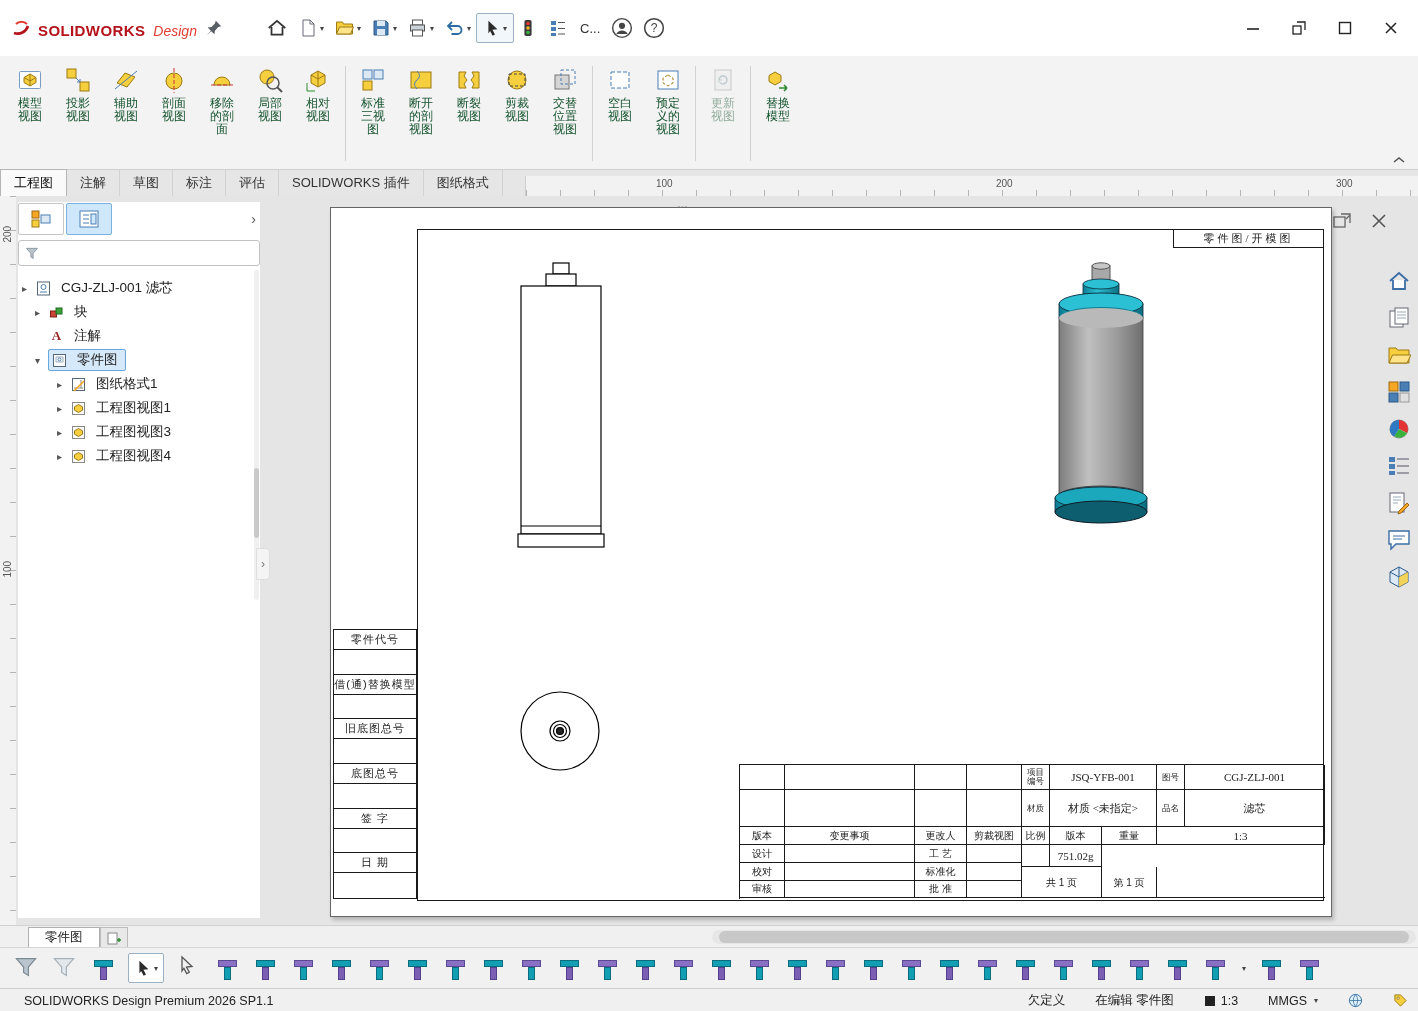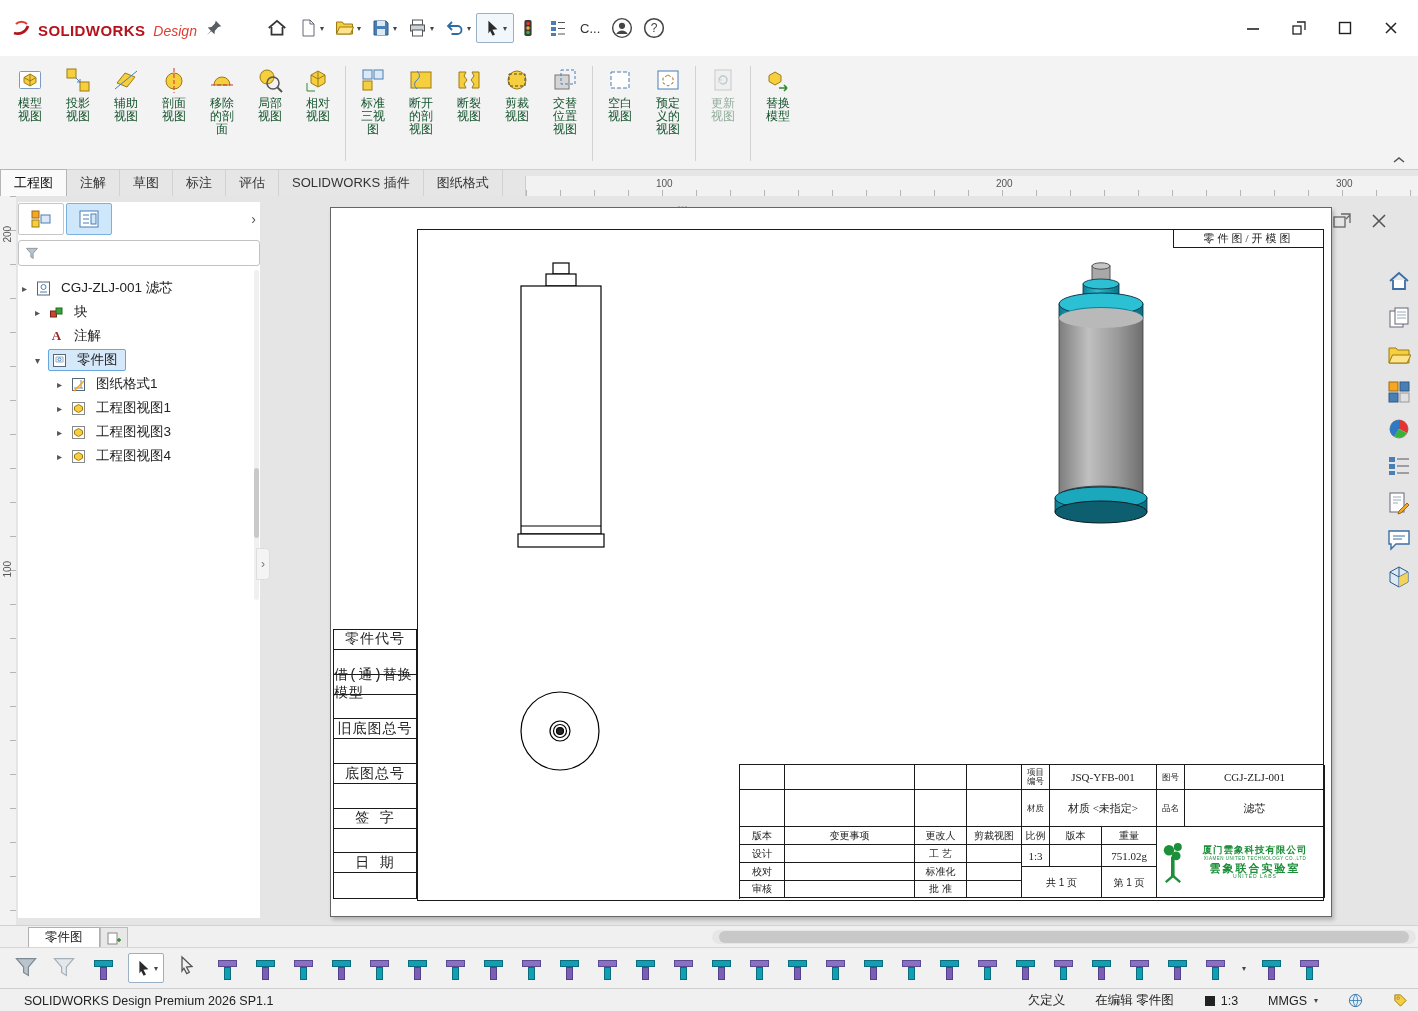--- a/index.html
+++ b/index.html
@@ -66,21 +66,21 @@
   .sheet{position:absolute;left:314px;top:11px;width:1000px;height:708px;background:#fff;border:1px solid #666;
          box-shadow:2px 3px 4px rgba(0,0,0,.22)}
   .frame{position:absolute;left:86px;top:21px;width:905px;height:670px;border:1.5px solid #1a1a1a}
   .corner-box{position:absolute;left:842px;top:21px;width:149px;height:17px;border:1px solid #1a1a1a;
               display:flex;align-items:center;justify-content:center;letter-spacing:3px;
               font-family:"Liberation Serif","DejaVu Serif",serif;font-size:11px}
   .lstrip{position:absolute;left:2px;top:421px;width:84px;height:270px;border:1px solid #1a1a1a;
           display:flex;flex-direction:column;box-sizing:border-box}
   .lr{box-sizing:border-box}
   .lr-label{height:20px;display:flex;align-items:center;justify-content:center;letter-spacing:1px;
-            font-family:Liberation Mono, monospace;font-size:14px}
+            font-family:Liberation Sans, sans-serif;font-size:11px}
   .lr-blank{height:25px}
   .lr:not(:last-child){border-bottom:1px solid #1a1a1a}
 
   .tblock{position:absolute;left:408px;top:556px;width:585px;height:135px;display:flex;
           border-top:1.5px solid #1a1a1a;border-left:1.5px solid #1a1a1a;box-sizing:border-box}
   .tb-left{width:282px;display:grid;grid-template-columns:45px 130px 52px 55px;
            grid-template-rows:25px 37px 18px 18px 18px 17px}
   .tb-right{width:303px;display:grid;grid-template-columns:28px 107px 28px 140px;grid-template-rows:25px 37px 71px}
   .tc{border-right:1px solid #1a1a1a;border-bottom:1px solid #1a1a1a;display:flex;align-items:center;
       justify-content:center;font-size:10px;overflow:hidden;box-sizing:border-box}
@@ -638,35 +638,20 @@
           <div class="tc small">图号</div>
           <div class="tc serif">CGJ-ZLJ-001</div>
           <div class="tc small">材质</div>
           <div class="tc serif">材质 &lt;未指定&gt;</div>
           <div class="tc small">品名</div>
           <div class="tc serif">滤芯</div>
           <div class="tb-bot">
             <div class="tc">比例</div>
             <div class="tc">版本</div>
             <div class="tc">重量</div>
-            <div class="company norb">
-              <svg width="24" height="46" viewBox="0 0 30 56">
-                <circle cx="10" cy="12" r="6.5" fill="#1d8f3a"></circle>
-                  <circle cx="21" cy="8" r="5" fill="#1d8f3a"></circle>
-                <circle cx="19" cy="19" r="5.5" fill="#1d8f3a"></circle>
-                  <rect x="12.5" y="20" width="4.5" height="26" fill="#1d8f3a"></rect>
-                <path d="M6 52l9-8 9 8" fill="none" stroke="#1d8f3a" stroke-width="3"></path>
-              </svg>
-              <div class="co-lines">
-                <span class="co-cn">厦门雲象科技有限公司</span>
-                <span class="co-en">XIAMEN UNITED TECHNOLOGY CO.,LTD</span>
-                <span class="lab-cn">雲象联合实验室</span>
-                <span class="lab-en">UNITED LABS</span>
-              </div>
-            </div>
             <div class="tc serif">1:3</div>
             <div class="tc"></div>
             <div class="tc serif">751.02g</div>
             <div class="tc norb" style="grid-column:1/3">共 1 页</div>
             <div class="tc norb">第 1 页</div>
           </div>
         </div>
       </div>
     </div>
 

